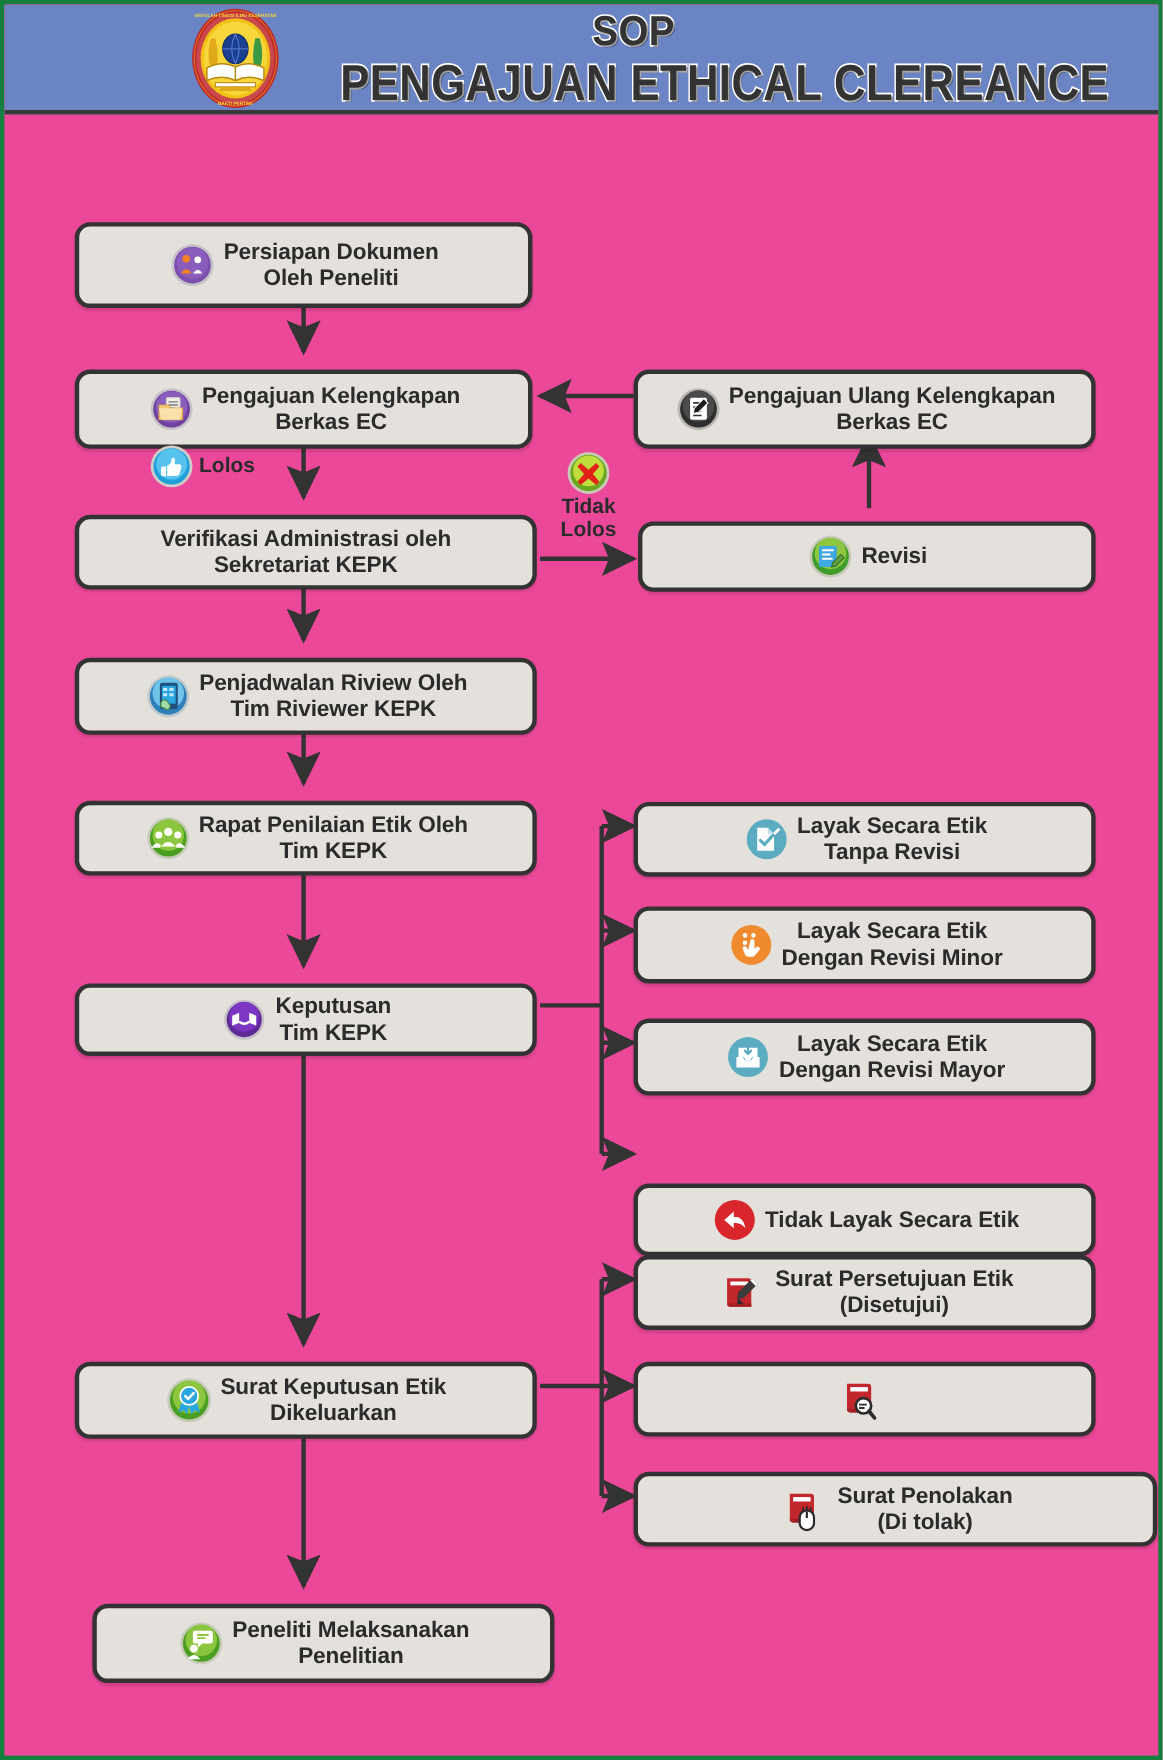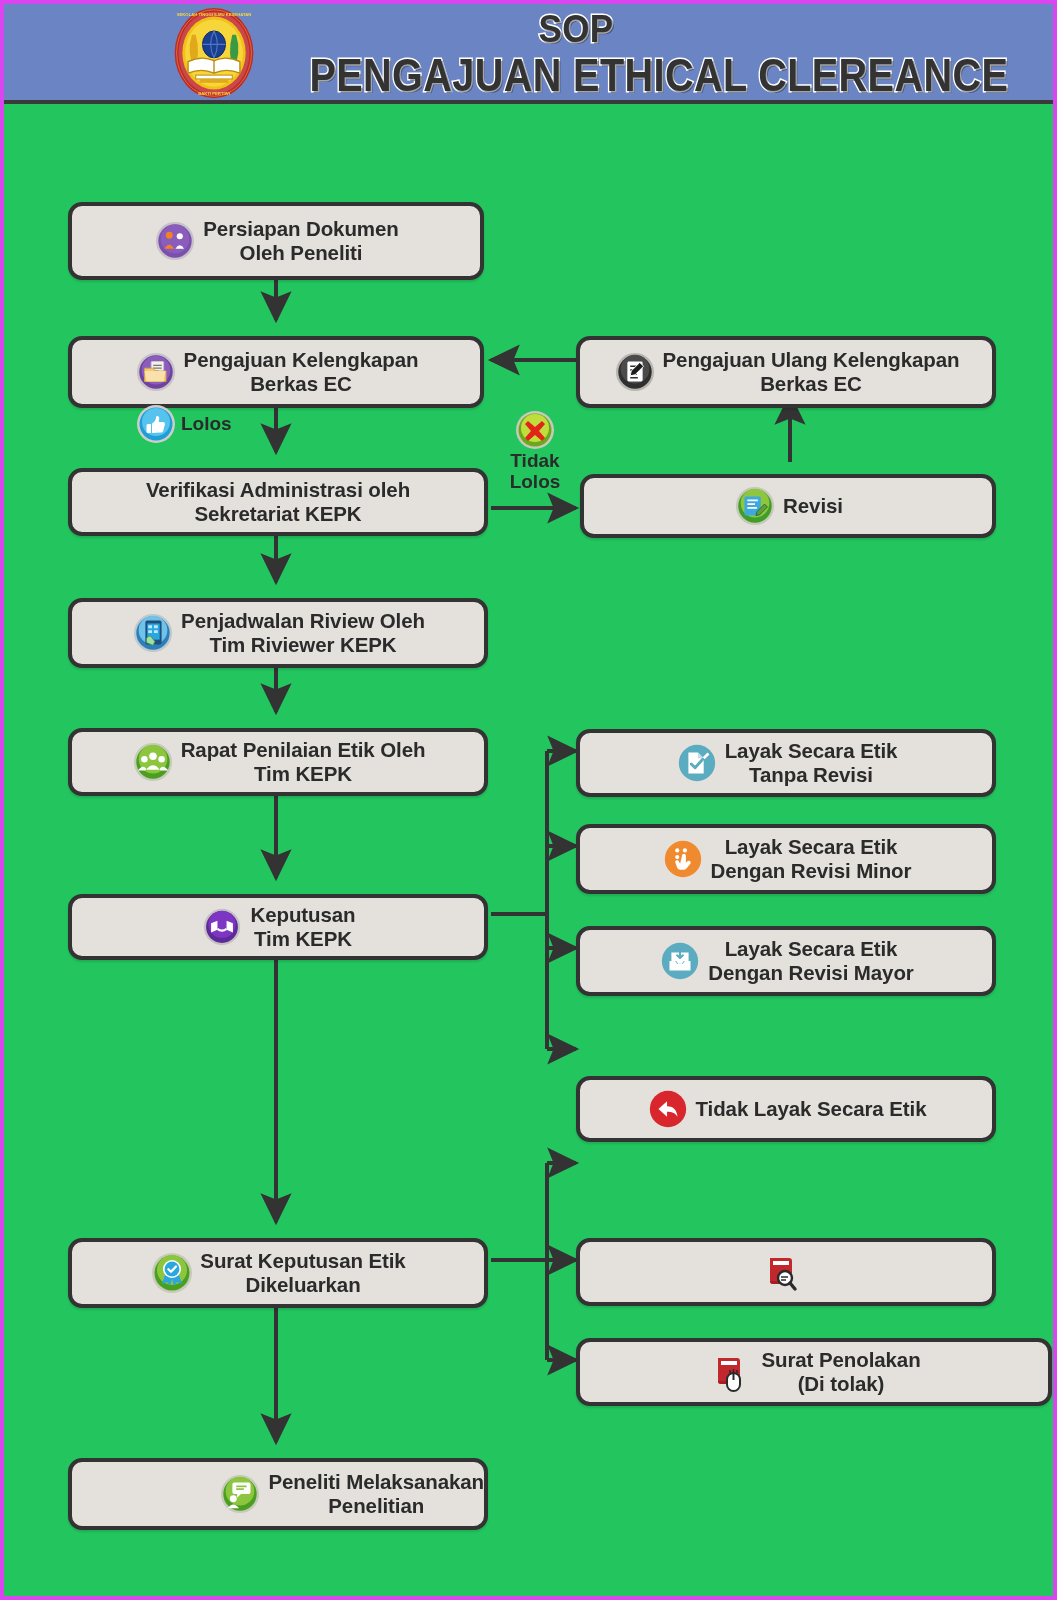--- a/index.html
+++ b/index.html
@@ -2,23 +2,23 @@
 <html><head>
 <meta charset="utf-8">
 <title>SOP Pengajuan Ethical Clereance</title>
 <style>
   html,body{margin:0;padding:0;background:#ffffff;}
   body{font-family:"Liberation Sans","DejaVu Sans",sans-serif;}
 
   #page{
     position:relative;
     width:1057px;height:1600px;
-    background:#22c55e;
+    background:#ec4899;
     box-sizing:border-box;
-    border:4px solid #d946ef;
+    border:4px solid #15803d;
     overflow:hidden;
   }
 
   
   #header{
     position:absolute;left:0;top:0;width:1057px;height:100px;
     background:#6b85c4;
     border-bottom:4px solid #3a3a3a;
     box-sizing:border-box;
     overflow:hidden;
@@ -381,20 +381,34 @@
           <circle cx="22" cy="18" r="9" fill="#ffffff"></circle>
           <circle cx="22" cy="18" r="7.4" fill="#2aa7e0"></circle>
           <path d="M18.4 18.2l2.6 2.6 5-5.3" stroke="#ffffff" stroke-width="2.3" fill="none" stroke-linecap="round" stroke-linejoin="round"></path>
         </g>
       </svg>
     </span>
     <span class="lbl">Surat Keputusan Etik
 Dikeluarkan</span>
   </div>
 
+  <div class="node" style="left:572px;top:1125px;width:420px;height:68px;">
+    <span class="ic" style="width:48px;height:48px;">
+      <svg viewBox="0 0 48 48" width="48" height="48">
+        <path d="M10 11h19a3 3 0 0 1 3 3v23H13a3 3 0 0 1-3-3z" fill="#c1272d"></path>
+        <rect x="13" y="14" width="16" height="3.5" fill="#ffffff"></rect>
+        <path d="M10 34h22v3H13a3 3 0 0 1-3-3z" fill="#a21f24"></path>
+        <path d="M33 11l5 5-13 13-6 1 1-6z" fill="#3a3a3a"></path>
+        <path d="M33 11l5 5-2 2-5-5z" fill="#ffffff"></path>
+        <path d="M20 29l-1 6 6-1z" fill="#2b2b2b"></path>
+      </svg>
+    </span>
+    <span class="lbl">Surat Persetujuan Etik
+(Disetujui)</span>
+  </div>
 
   <div class="node" style="left:572px;top:1222px;width:420px;height:68px;">
     <span class="ic" style="width:48px;height:48px;">
       <svg viewBox="0 0 48 48" width="48" height="48">
         <path d="M11 10h19a3 3 0 0 1 3 3v23H14a3 3 0 0 1-3-3z" fill="#c1272d"></path>
         <rect x="14" y="13" width="16" height="4" fill="#ffffff"></rect>
         <path d="M11 33h22v3H14a3 3 0 0 1-3-3z" fill="#a21f24"></path>
         <circle cx="26" cy="30" r="7" fill="#ffffff" stroke="#2b2b2b" stroke-width="2.4"></circle>
         <path d="M22 29h7M22 32h5" stroke="#2b2b2b" stroke-width="1.6"></path>
         <path d="M31 35l5 6" stroke="#2b2b2b" stroke-width="3.4" stroke-linecap="round"></path>
@@ -410,21 +424,21 @@
         <path d="M11 33h22v3H14a3 3 0 0 1-3-3z" fill="#a21f24"></path>
         <rect x="20" y="25" width="13" height="18" rx="6.5" fill="#ffffff" stroke="#2b2b2b" stroke-width="2"></rect>
         <path d="M26.5 26v6" stroke="#2b2b2b" stroke-width="2"></path>
         <path d="M23 22v3M26.5 21v4M30 22v3" stroke="#2b2b2b" stroke-width="1.5"></path>
       </svg>
     </span>
     <span class="lbl">Surat Penolakan
 (Di tolak)</span>
   </div>
 
-  <div class="node" style="left:64px;top:1442px;width:420px;height:72px;justify-content:flex-end;">
+  <div class="node" style="left:80px;top:1442px;width:420px;height:72px;">
     <span class="ic">
       <svg viewBox="0 0 44 44" width="42" height="42">
         <circle cx="22" cy="22" r="20" fill="#c6cbb8"></circle>
         <circle cx="22" cy="22" r="17.5" fill="#4a9e22"></circle>
         <circle cx="22" cy="19" r="15" fill="#8cc63e"></circle>
         <path d="M16 10h15a2 2 0 0 1 2 2v8a2 2 0 0 1-2 2h-8l-4 4v-4h-3a2 2 0 0 1-2-2v-8a2 2 0 0 1 2-2z" fill="#ffffff"></path>
         <path d="M18 14h11M18 17h8" stroke="#8cc63e" stroke-width="1.8"></path>
         <circle cx="15" cy="27" r="3.6" fill="#ffffff"></circle>
         <path d="M9 37q6-8 12 0z" fill="#ffffff"></path>
       </svg>

